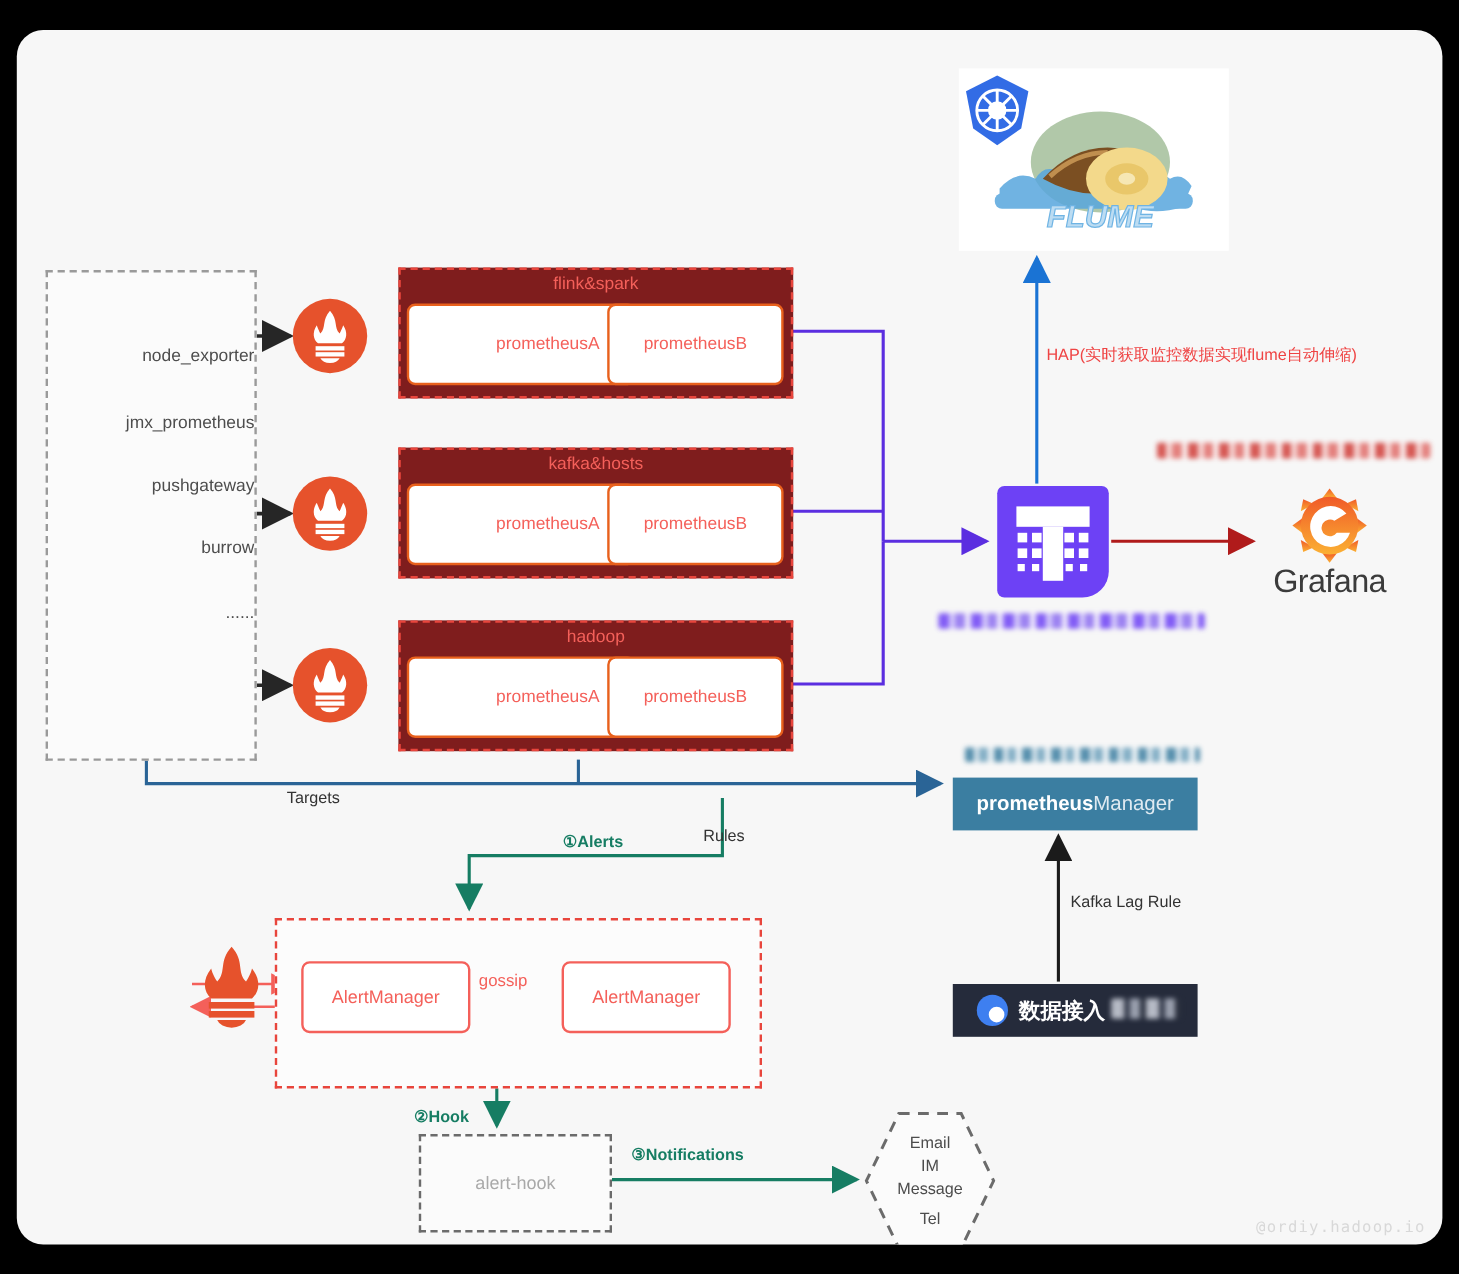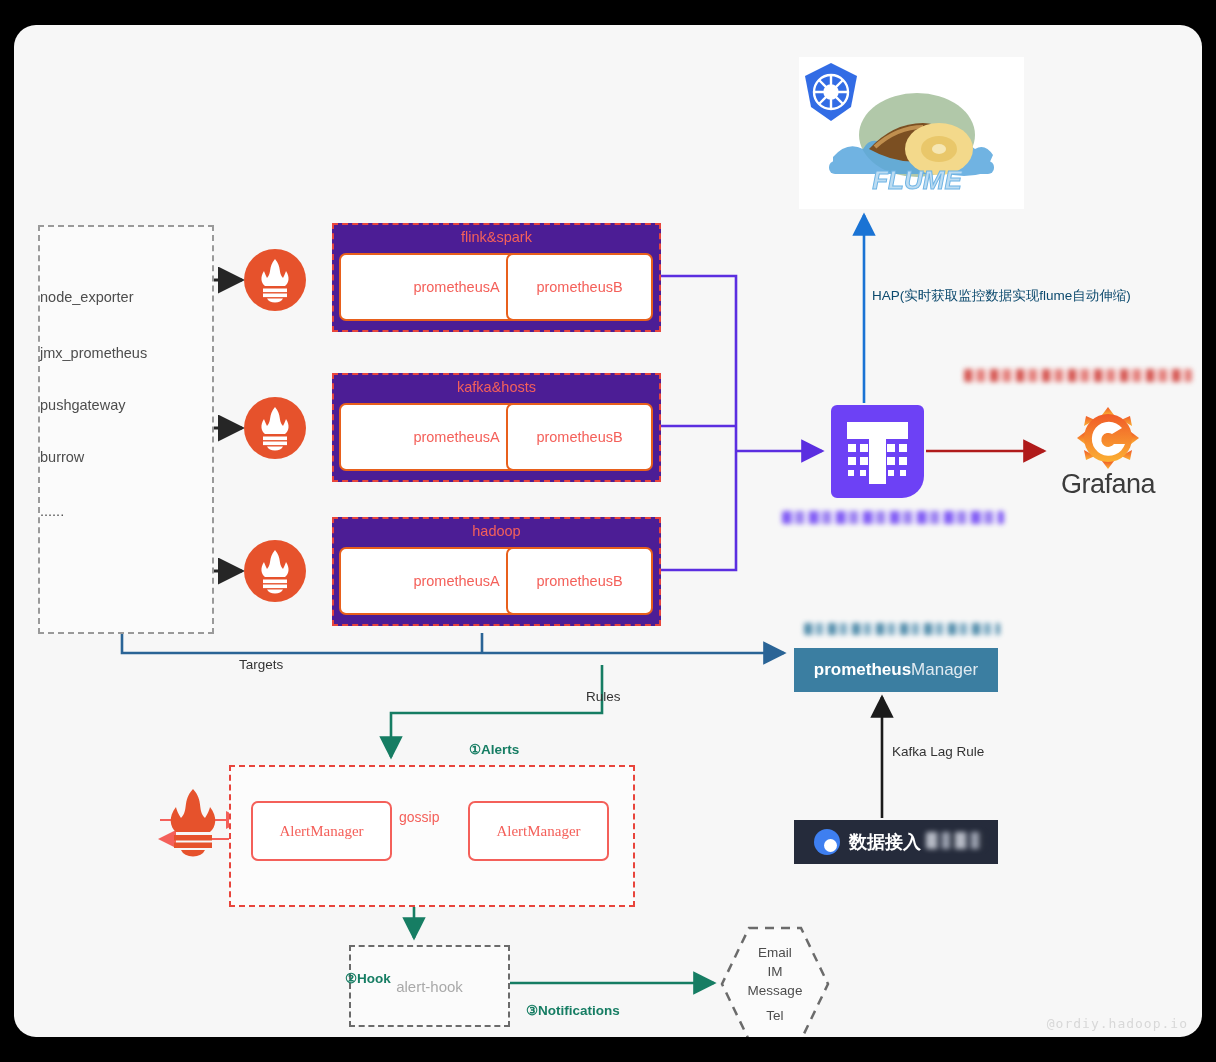--- a/index.html
+++ b/index.html
@@ -3,24 +3,24 @@
 <meta charset="utf-8">
 <style>
   html,body{margin:0;padding:0;background:#000;}
   body{width:1216px;height:1062px;font-family:"Liberation Sans",sans-serif;overflow:hidden;}
   #canvas{position:absolute;left:14px;top:25px;width:1188px;height:1012px;background:#f7f7f7;border-radius:22px;overflow:hidden;}
   .abs{position:absolute;}
   .txt{position:absolute;white-space:nowrap;}
 
   
   #exporters{left:24px;top:200px;width:172px;height:405px;border:2px dashed #9a9a9a;background:#fbfbfb;}
-  #exporters .item{position:absolute;left:0;width:172px;text-align:left;color:#4d4d4d;font-size:14.5px;}
-
-  
-  .pgroup{position:absolute;width:325px;height:105px;border:2px dashed #e8453c;background:#4c1d95;}
+  #exporters .item{position:absolute;left:0;width:172px;text-align:right;color:#4d4d4d;font-size:14.5px;}
+
+  
+  .pgroup{position:absolute;width:325px;height:105px;border:2px dashed #e8453c;background:#7f1d1d;}
   .pgroup .gtitle{position:absolute;top:4px;left:0;width:325px;text-align:center;color:#f4605a;font-size:14.5px;}
   .pbox{position:absolute;top:28px;width:143px;height:64px;border:2.5px solid #e8601c;border-radius:7px;background:#fff;
         display:flex;align-items:center;justify-content:center;color:#f4605a;font-size:14.5px;}
   .pboxA{left:5px;padding-left:44px;}
   .pboxB{left:172px;}
 
   
   .plogo{position:absolute;width:62px;height:62px;border-radius:50%;background:#e6522c;}
   .plogo .fl{position:absolute;left:50%;top:8px;transform:translateX(-50%);}
 
@@ -45,35 +45,35 @@
 
   
   #ingest{left:780px;top:795px;width:204px;height:44px;background:#252b3b;display:flex;align-items:center;gap:9px;padding-left:20px;box-sizing:border-box;}
   #ingest .circ{width:26px;height:26px;border-radius:50%;background:#3e7ff0;position:relative;flex:none;}
   #ingest .circ::after{content:"";position:absolute;right:3px;bottom:3px;width:13px;height:13px;border-radius:50%;background:#fff;}
   #ingest .lbl{color:#fff;font-size:18px;font-weight:bold;}
 
   
   #amcluster{left:215px;top:740px;width:402px;height:138px;border:2.5px dashed #e8453c;background:#fcfcfc;}
   .ambox{position:absolute;top:34px;width:137px;height:56px;border:2px solid #f4605a;border-radius:7px;background:#fff;
-         display:flex;align-items:center;justify-content:center;color:#f4605a;font-size:15px;font-family:Liberation Serif, serif;}
+         display:flex;align-items:center;justify-content:center;color:#f4605a;font-size:15px;}
 
   
   #althook{left:335px;top:920px;width:157px;height:78px;border:2.5px dashed #6b6b6b;background:#fbfbfb;
            display:flex;align-items:center;justify-content:center;color:#a9a9a9;font-size:15px;}
 
   
   #notify{left:705px;top:900px;width:112px;height:118px;}
   #notify .inner{position:absolute;left:0;top:0;width:112px;height:118px;display:flex;flex-direction:column;
      align-items:center;justify-content:center;color:#4d4d4d;font-size:13.5px;line-height:19px;}
 
   
   .lbl-bold{color:#333;font-size:13.5px;font-weight:normal;}
-  .lbl-green{color:#167d63;font-size:13.5px;font-weight:bold;margin-top:48px;}
-  .lbl-plain{color:#0c4a6e;font-size:13.5px;}
+  .lbl-green{color:#167d63;font-size:13.5px;font-weight:bold;}
+  .lbl-plain{color:#ef4444;font-size:13.5px;}
   .lbl-gossip{color:#f4605a;font-size:14px;}
 
   
   .blur{position:absolute;border-radius:2px;filter:blur(2.4px);opacity:.85;}
 
   #watermark{right:14px;bottom:6px;color:#d8d8d8;font-family:"DejaVu Sans Mono",monospace;font-size:13px;letter-spacing:1px;}
   svg{display:block;overflow:visible;}
 </style>
 </head>
 <body>

